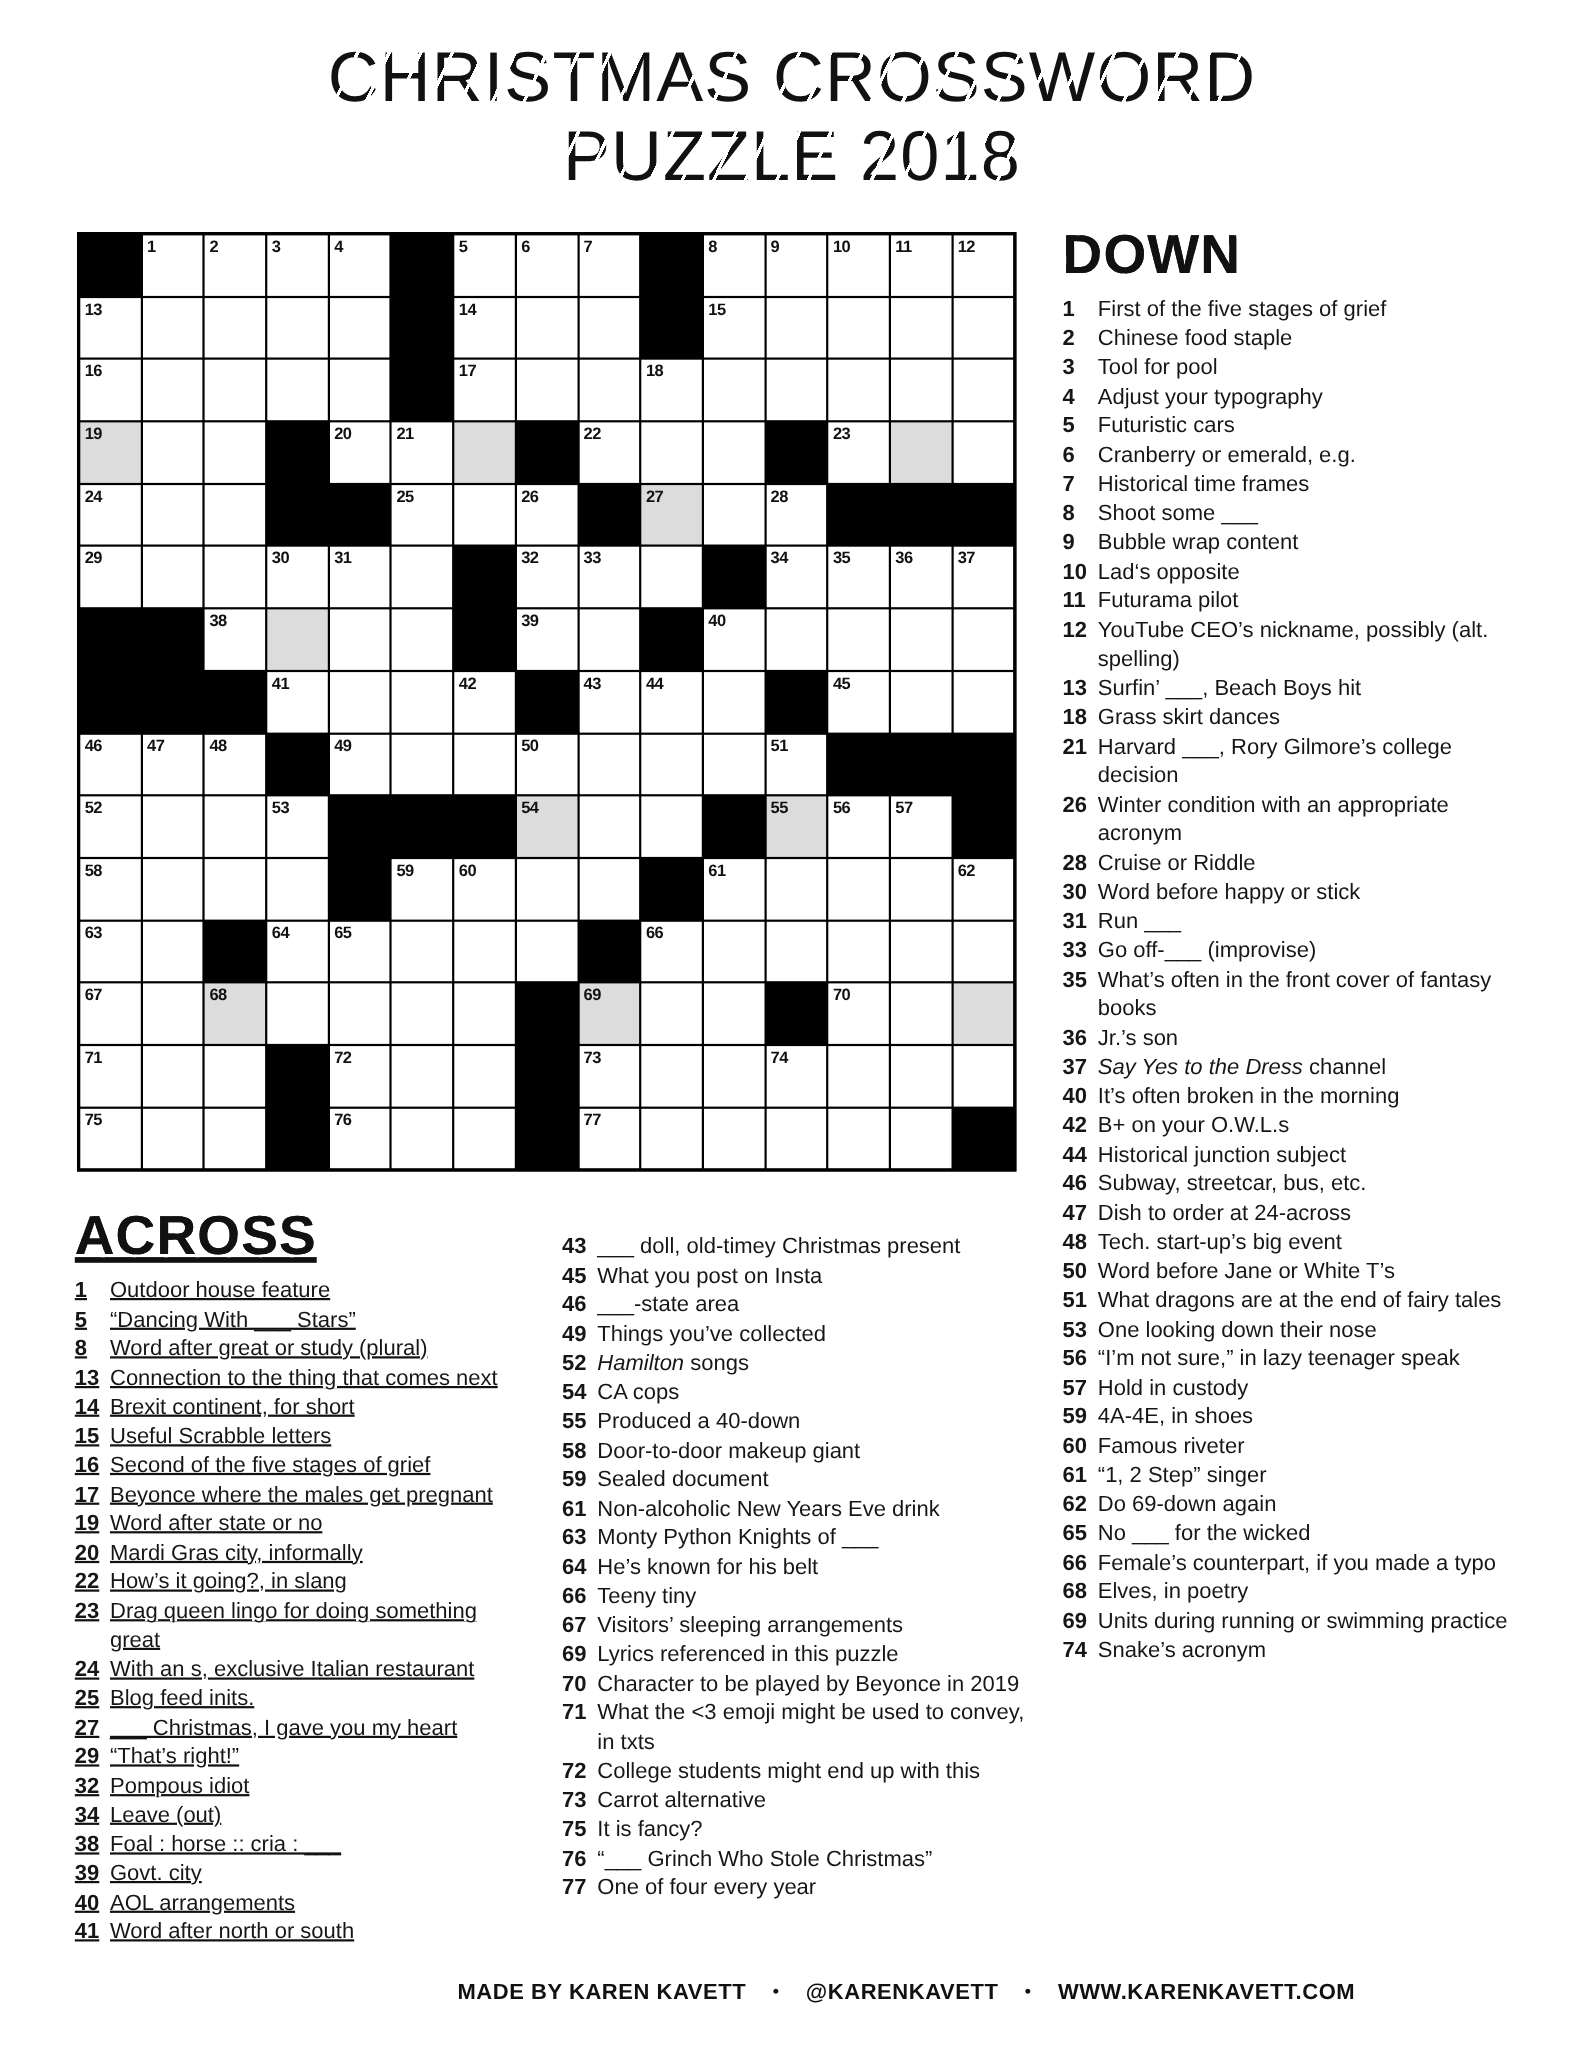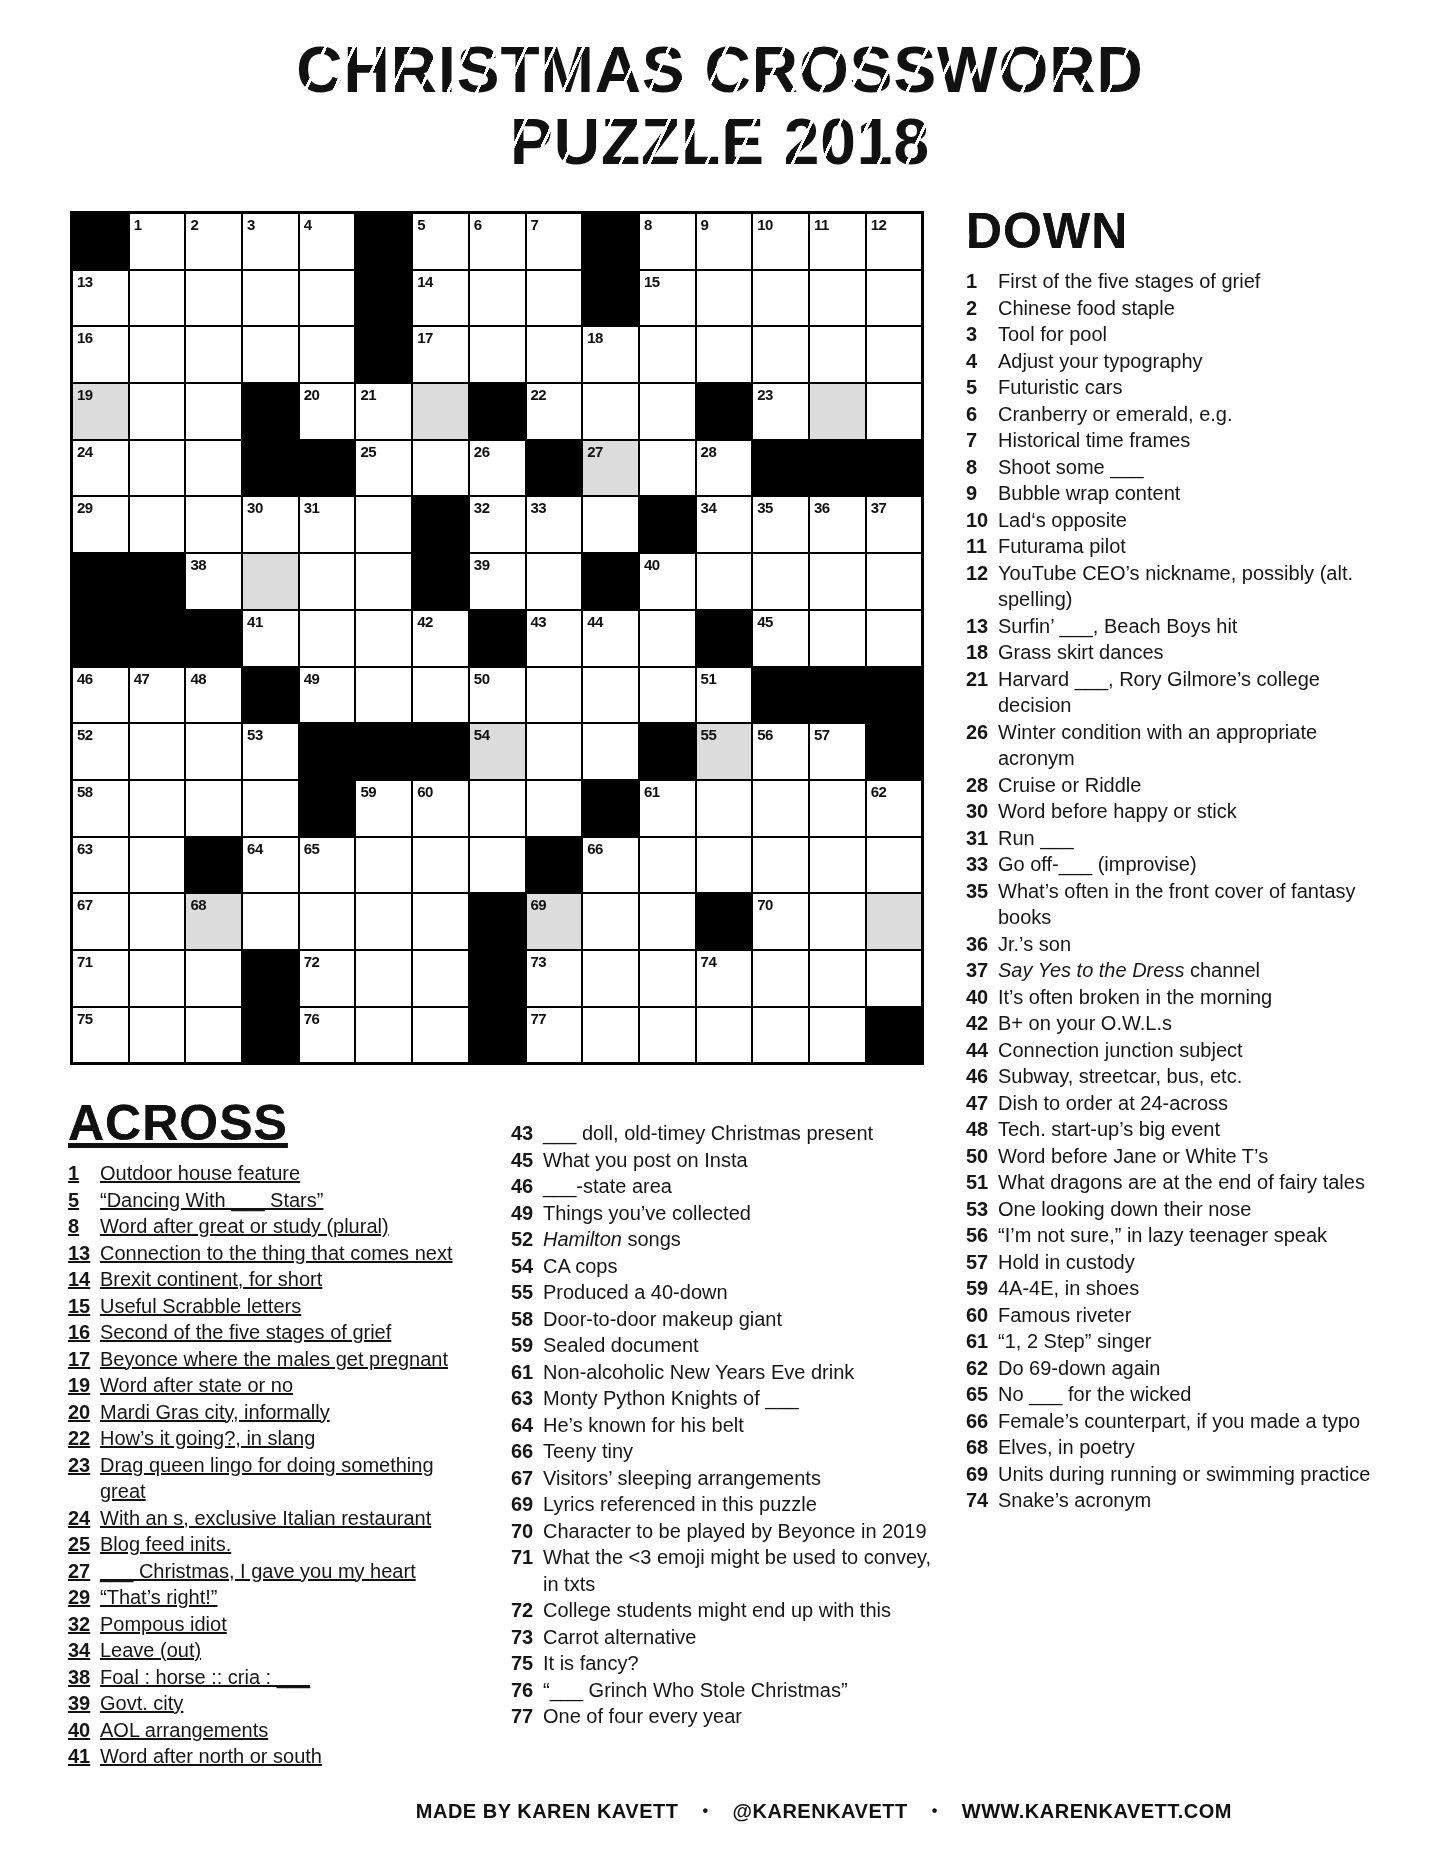--- a/index.html
+++ b/index.html
@@ -3,21 +3,21 @@
 <meta charset="utf-8">
 <style>
   html,body { margin:0; padding:0; }
   body {
     width:1440px; height:1863px; position:relative; overflow:hidden;
     background:#ffffff; color:#111;
     font-family:"Liberation Sans","DejaVu Sans",sans-serif;
   }
   .title {
     position:absolute; top:34px; left:0; width:1440px;
-    text-align:center; font-size:64px; font-weight:700;
+    text-align:center; font-size:64px; font-weight:400;
     line-height:72px; letter-spacing:1px; color:#111;
   }
   
   @supports (-webkit-background-clip:text) {
     .deco {
       background-image:repeating-linear-gradient(115deg,#111 0 13px,#fff 13px 16px,#111 16px 26px);
       -webkit-background-clip:text; background-clip:text; color:transparent;
     }
   }
   .grid {
@@ -539,21 +539,21 @@
       <div class="clue">
         <span class="cnum">40</span>
         <span class="ctext"><span>It’s often broken in the morning</span></span>
       </div>
       <div class="clue">
         <span class="cnum">42</span>
         <span class="ctext"><span>B+ on your O.W.L.s</span></span>
       </div>
       <div class="clue">
         <span class="cnum">44</span>
-        <span class="ctext"><span>Connection junction subject</span></span>
+        <span class="ctext"><span>Historical junction subject</span></span>
       </div>
       <div class="clue">
         <span class="cnum">46</span>
         <span class="ctext"><span>Subway, streetcar, bus, etc.</span></span>
       </div>
       <div class="clue">
         <span class="cnum">47</span>
         <span class="ctext"><span>Dish to order at 24-across</span></span>
       </div>
       <div class="clue">

